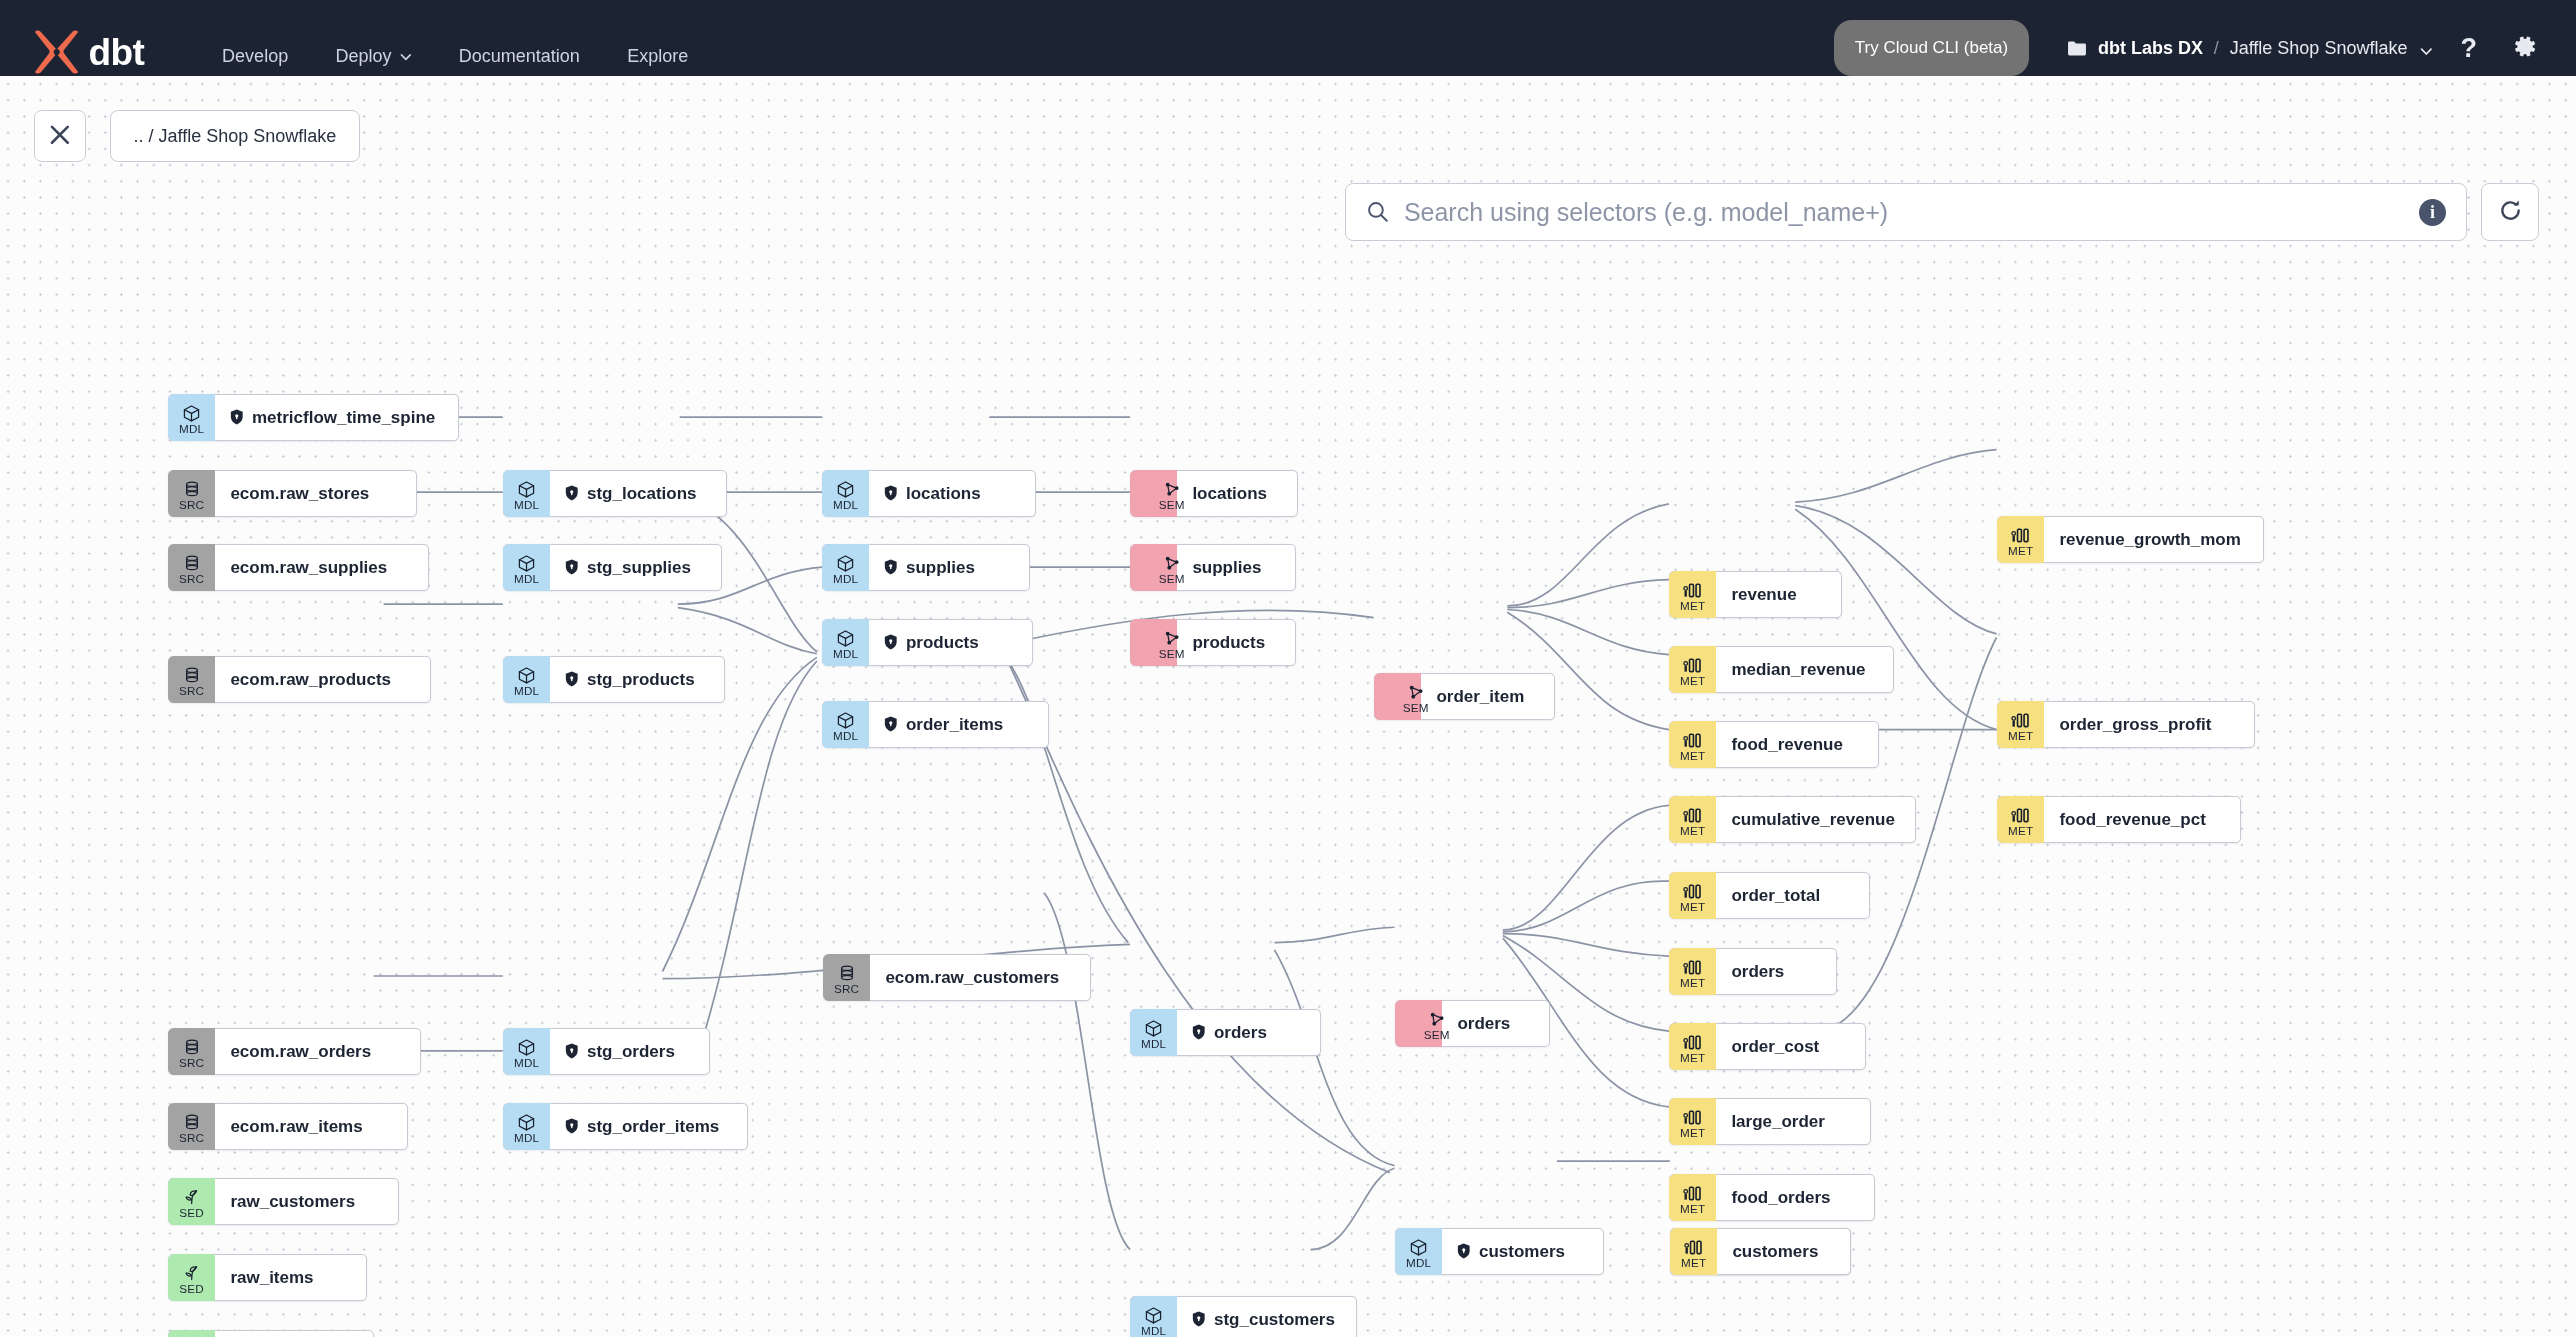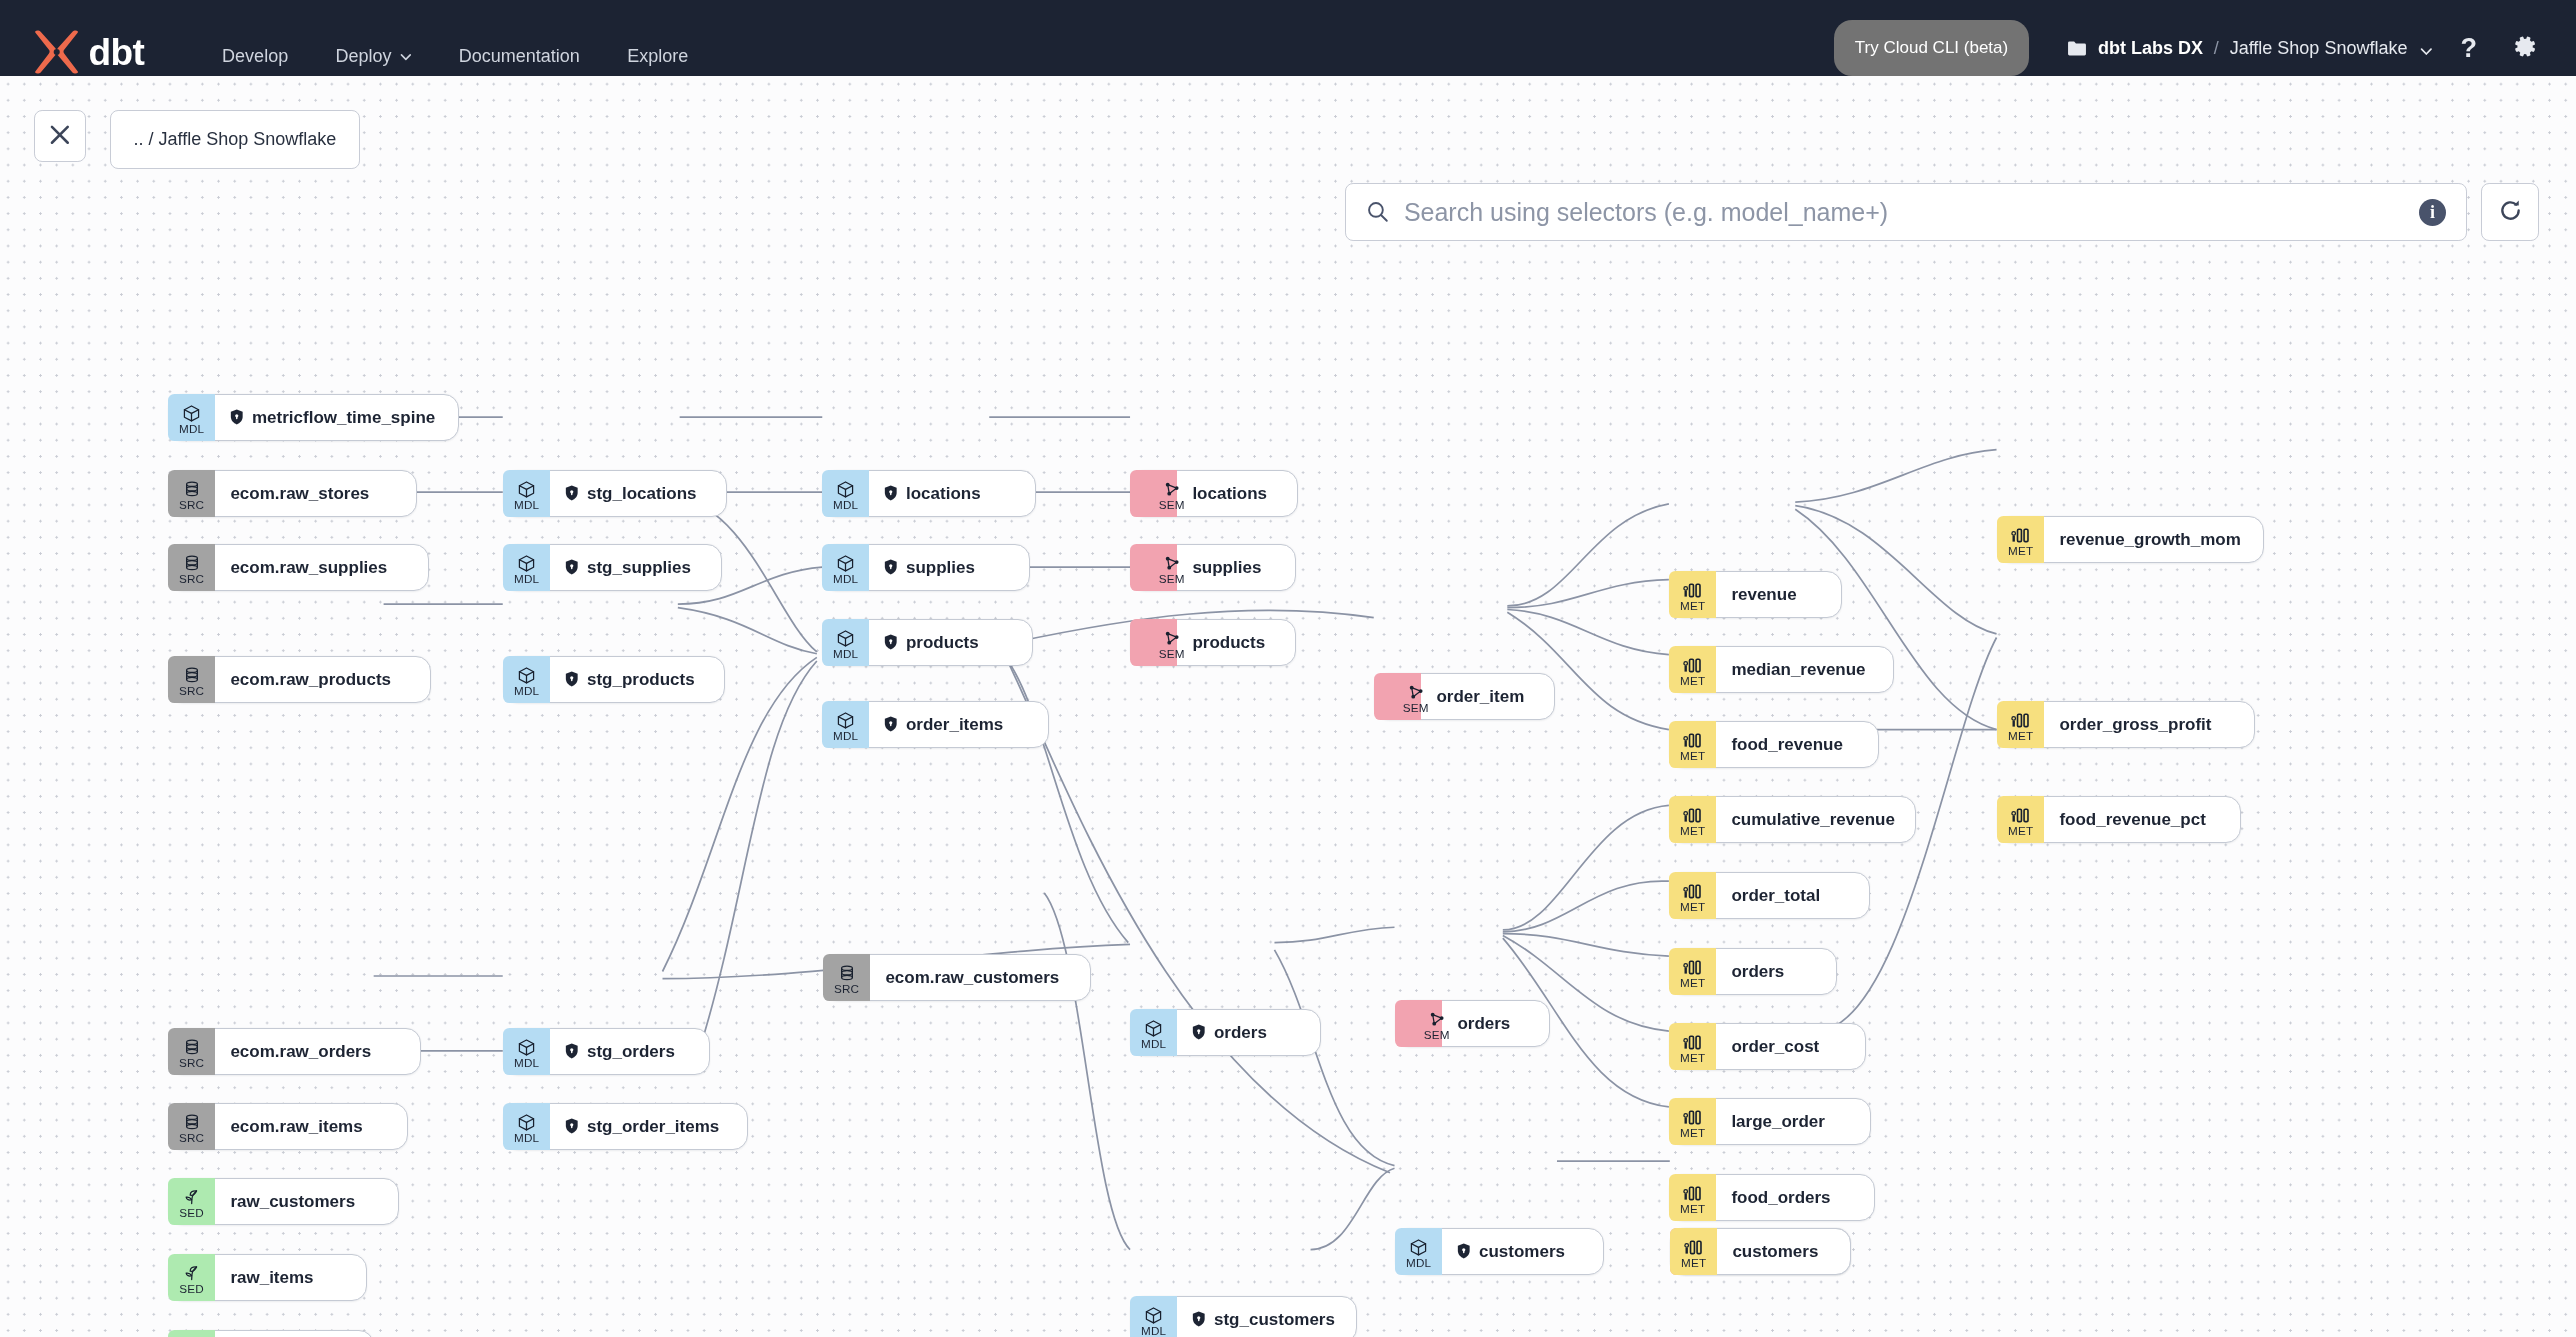--- a/index.html
+++ b/index.html
@@ -100,21 +100,21 @@
     width: 52px; height: 52px;
     background: #ffffff;
     border: 0.9px solid #c8ccd6;
     border-radius: 8.1px;
     display: flex; align-items: center; justify-content: center;
     cursor: pointer;
   }
   .crumb-btn {
     position: absolute;
     left: 110px; top: 34px;
-    height: 59px;
+    height: 52px;
     background: #ffffff;
     border: 0.9px solid #c8ccd6;
     border-radius: 8.1px;
     display: flex; align-items: center;
     padding: 0 22.6px;
     font-size: 18px;
     color: #28303f;
     cursor: pointer;
     white-space: nowrap;
   }
@@ -177,21 +177,21 @@
   .edges { position: absolute; left:0; top:0; width:2576px; height:1262px; }
 
   
   .node {
     position: absolute;
     display: flex;
     align-items: stretch;
     height: 47px;
     background: #ffffff;
     border: 0.9px solid #c5cad4;
-    border-radius: 15px;
+    border-radius: 5px;
     box-shadow: 0 0.9px 1.8px rgba(20,26,40,0.07);
     cursor: pointer;
     overflow: visible;
     z-index: 5;
   }
   .node-badge {
     width: 47px;
     min-width: 47px;
     border-radius: 6.3px 0 0 6.3px;
     display: flex;

